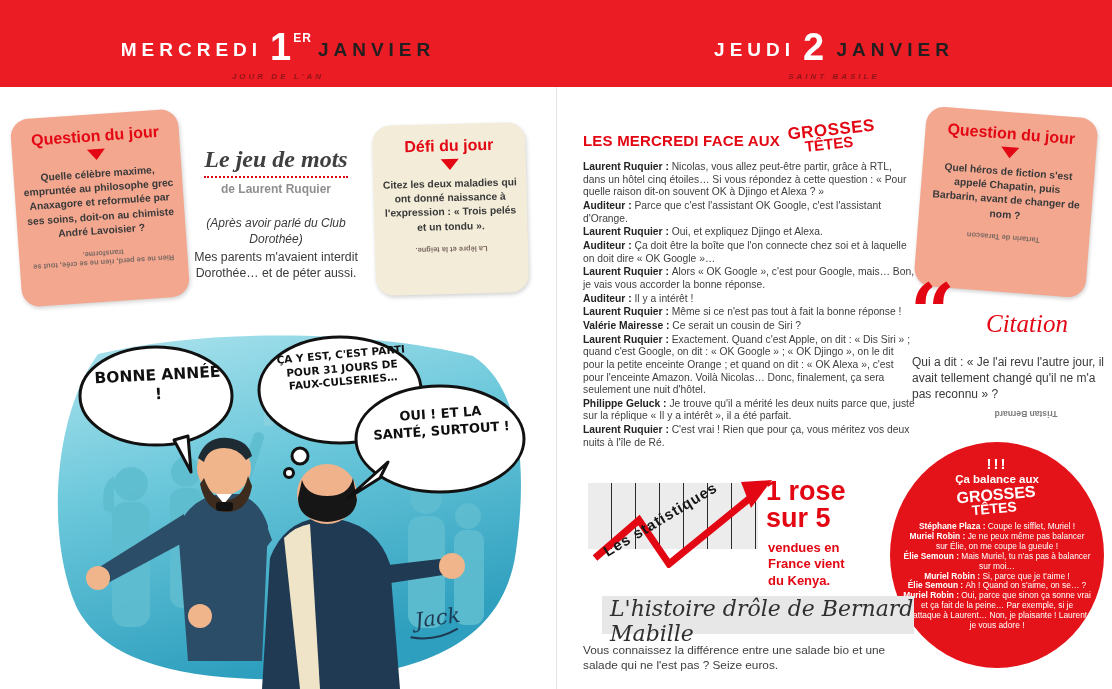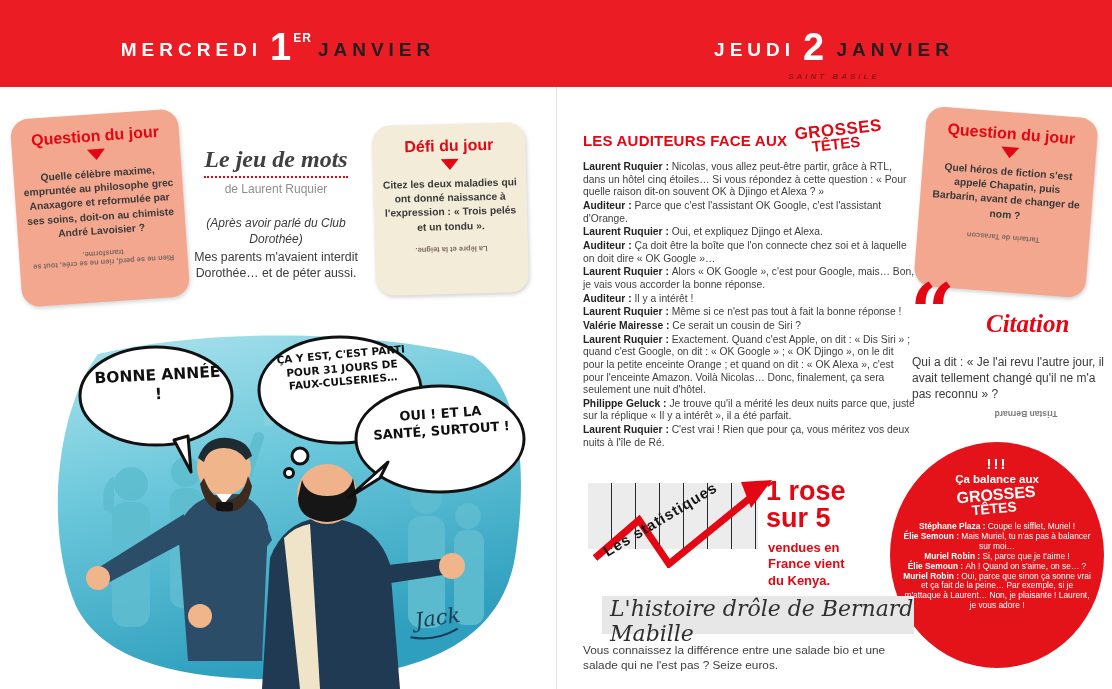--- a/index.html
+++ b/index.html
@@ -26,21 +26,21 @@
   .card-title { font-size:16px; font-weight:bold; color:#E30613; }
   .tri { width:0; height:0; border-left:9px solid transparent; border-right:9px solid transparent;
          border-top:11px solid #E30613; margin:4px auto 7px; }
   .card-q { font-size:10.3px; font-weight:bold; color:#3A3A3A; line-height:1.38; }
   .card-ans { font-size:7.5px; font-weight:bold; color:#7D6A62; transform:rotate(180deg); margin-top:11px; }
 
   
   .jdm { position:absolute; left:188px; top:146px; width:176px; text-align:center; }
   .jdm-title { display:inline-block; font-family:"Liberation Serif", serif; font-style:italic; font-weight:bold;
                font-size:24px; color:#404040; border-bottom:2px dotted #D70A12; padding-bottom:3px; }
-  .jdm-sub { font-size:12px; font-weight:normal; color:#8F8F8F; margin-top:4px; }
+  .jdm-sub { font-size:12px; font-weight:bold; color:#8F8F8F; margin-top:4px; }
   .jdm-ctx { font-size:12px; font-style:italic; color:#3A3A3A; margin-top:20px; line-height:1.3; }
   .jdm-txt { font-size:12.3px; color:#3A3A3A; margin-top:3px; line-height:1.3; }
 
   
   .cartoon { position:absolute; left:28px; top:326px; width:507px; height:363px; }
   .cartoon svg { position:absolute; left:0; top:0; }
   .bub { position:absolute; text-align:center; font-family:"DejaVu Sans", sans-serif; font-weight:bold; color:#101010; }
   .bub1 { left:66px; top:40px; width:128px; font-size:15.5px; transform:rotate(-3deg); line-height:1.25; }
   .bub2 { left:243px; top:22px; width:142px; font-size:10.5px; transform:rotate(-5deg); line-height:1.3; }
   .bub3 { left:344px; top:80px; width:138px; font-size:13px; transform:rotate(-4deg); line-height:1.3; }
@@ -52,21 +52,21 @@
   .gt-logo .l1 { font-size:17px; letter-spacing:.5px; }
   .gt-logo .l2 { font-size:15px; margin-left:16px; margin-top:-5px; }
   .dialogue { position:absolute; left:583px; top:161px; width:333px; }
   p.dlg { font-size:10.3px; line-height:1.23; color:#3E3E3E; margin-bottom:1px; }
   p.dlg b { color:#232323; }
 
   .citation { position:absolute; left:912px; top:292px; width:198px; }
   .cit-quote { position:absolute; left:-2px; top:-18px; font-family:"DejaVu Serif", serif; font-weight:bold;
                font-size:78px; color:#E30613; line-height:1; }
   .cit-title { position:absolute; left:74px; top:18px; font-family:"Liberation Serif", serif; font-style:italic;
-               font-weight:bold; font-size:25px; color:#E30613; }
+               font-weight:normal; font-size:25px; color:#E30613; }
   .cit-text { margin-top:62px; font-size:12px; color:#3A3A3A; line-height:1.35; }
   .cit-ans { font-size:8.5px; font-weight:bold; color:#7A7A7A; transform:rotate(180deg); margin:6px 30px 0 60px; text-align:center; }
 
   .stats { position:absolute; left:588px; top:483px; width:170px; height:66px;
            background:repeating-linear-gradient(90deg, transparent 0 23px, #2B2B2B 23px 24px), #ECECEC; }
   .stats-arrow { position:absolute; left:583px; top:468px; }
   .stats-label { position:absolute; left:592px; top:498px; width:178px; font-size:15px; font-weight:bold;
                  color:#161616; transform:rotate(-31deg); letter-spacing:1px; }
   .rose-big { position:absolute; left:766px; top:478px; font-size:27px; font-weight:800; color:#E30613; line-height:1.0; }
   .rose-small { position:absolute; left:768px; top:540px; width:92px; font-size:13px; font-weight:bold;
@@ -90,20 +90,21 @@
 </style>
 </head>
 <body>
 
 <div id="page">
 
   <div class="band"></div>
 
   <div class="hdr" style="left:100px;">
     <span class="hdr-day">MERCREDI</span><span class="hdr-num">1</span><span class="hdr-ord">ER</span><span class="hdr-month">JANVIER</span>
+    <div class="hdr-sub">JOUR DE L'AN</div>
   </div>
 
   <div class="hdr" style="left:656px;">
     <span class="hdr-day">JEUDI</span><span class="hdr-num">2</span><span class="hdr-ord"> </span><span class="hdr-month">JANVIER</span>
     <div class="hdr-sub">SAINT BASILE</div>
   </div>
 
   <div class="gutter"></div>
 
   <div class="card salmon" style="left:16px; top:114px; width:168px; height:188px; transform:rotate(-4deg);">
@@ -190,21 +191,21 @@
 
       <text x="388" y="302" font-family="DejaVu Serif, serif" font-style="italic" font-size="21" fill="#1E3A52" transform="rotate(-8 388 302)">Jack</text>
       <path d="M382,308 q24,8 48,-2" stroke="#1E3A52" stroke-width="2" fill="none" transform="rotate(-8 406 306)"></path>
     </svg>
     <div class="bub bub1">BONNE ANNÉE !</div>
     <div class="bub bub2">ÇA Y EST, C'EST PARTI POUR 31 JOURS DE FAUX-CULSERIES…</div>
     <div class="bub bub3">OUI ! ET LA SANTÉ, SURTOUT !</div>
   </div>
 
   <div class="aud-title">
-    <span class="aud-title-text">LES AUDITEURS FACE AUX</span>
+    <span class="aud-title-text">LES MERCREDI FACE AUX</span>
     <span class="gt-logo">
       <div class="l1">GROSSES</div>
       <div class="l2">TÊTES</div>
     </span>
   </div>
 
   <div class="dialogue">
       <p class="dlg"><b>Laurent Ruquier : </b>Nicolas, vous allez peut-être partir, grâce à RTL, dans un hôtel cinq étoiles… Si vous répondez à cette question : « Pour quelle raison dit-on souvent OK à Djingo et Alexa ? »</p>
       <p class="dlg"><b>Auditeur : </b>Parce que c'est l'assistant OK Google, c'est l'assistant d'Orange.</p>
       <p class="dlg"><b>Laurent Ruquier : </b>Oui, et expliquez Djingo et Alexa.</p>
@@ -246,20 +247,21 @@
 
   <div class="balance">
     <div class="bal-marks">!!!</div>
     <div class="bal-intro">Ça balance aux</div>
     <span class="gt-logo-w">
       <div class="l1">GROSSES</div>
       <div class="l2">TÊTES</div>
     </span>
     <div class="bal-dlg">
         <p class="cdlg"><b>Stéphane Plaza : </b>Coupe le sifflet, Muriel !</p>
+        <p class="cdlg"><b>Muriel Robin : </b>Je ne peux même pas balancer sur Élie, on me coupe la gueule !</p>
         <p class="cdlg"><b>Élie Semoun : </b>Mais Muriel, tu n'as pas à balancer sur moi…</p>
         <p class="cdlg"><b>Muriel Robin : </b>Si, parce que je t'aime !</p>
         <p class="cdlg"><b>Élie Semoun : </b>Ah ! Quand on s'aime, on se… ?</p>
         <p class="cdlg"><b>Muriel Robin : </b>Oui, parce que sinon ça sonne vrai et ça fait de la peine… Par exemple, si je m'attaque à Laurent… Non, je plaisante ! Laurent, je vous adore !</p>
       </div>
   </div>
 
   <div class="histoire-banner">
     <span class="histoire-title">L'histoire drôle de Bernard Mabille</span>
   </div>

